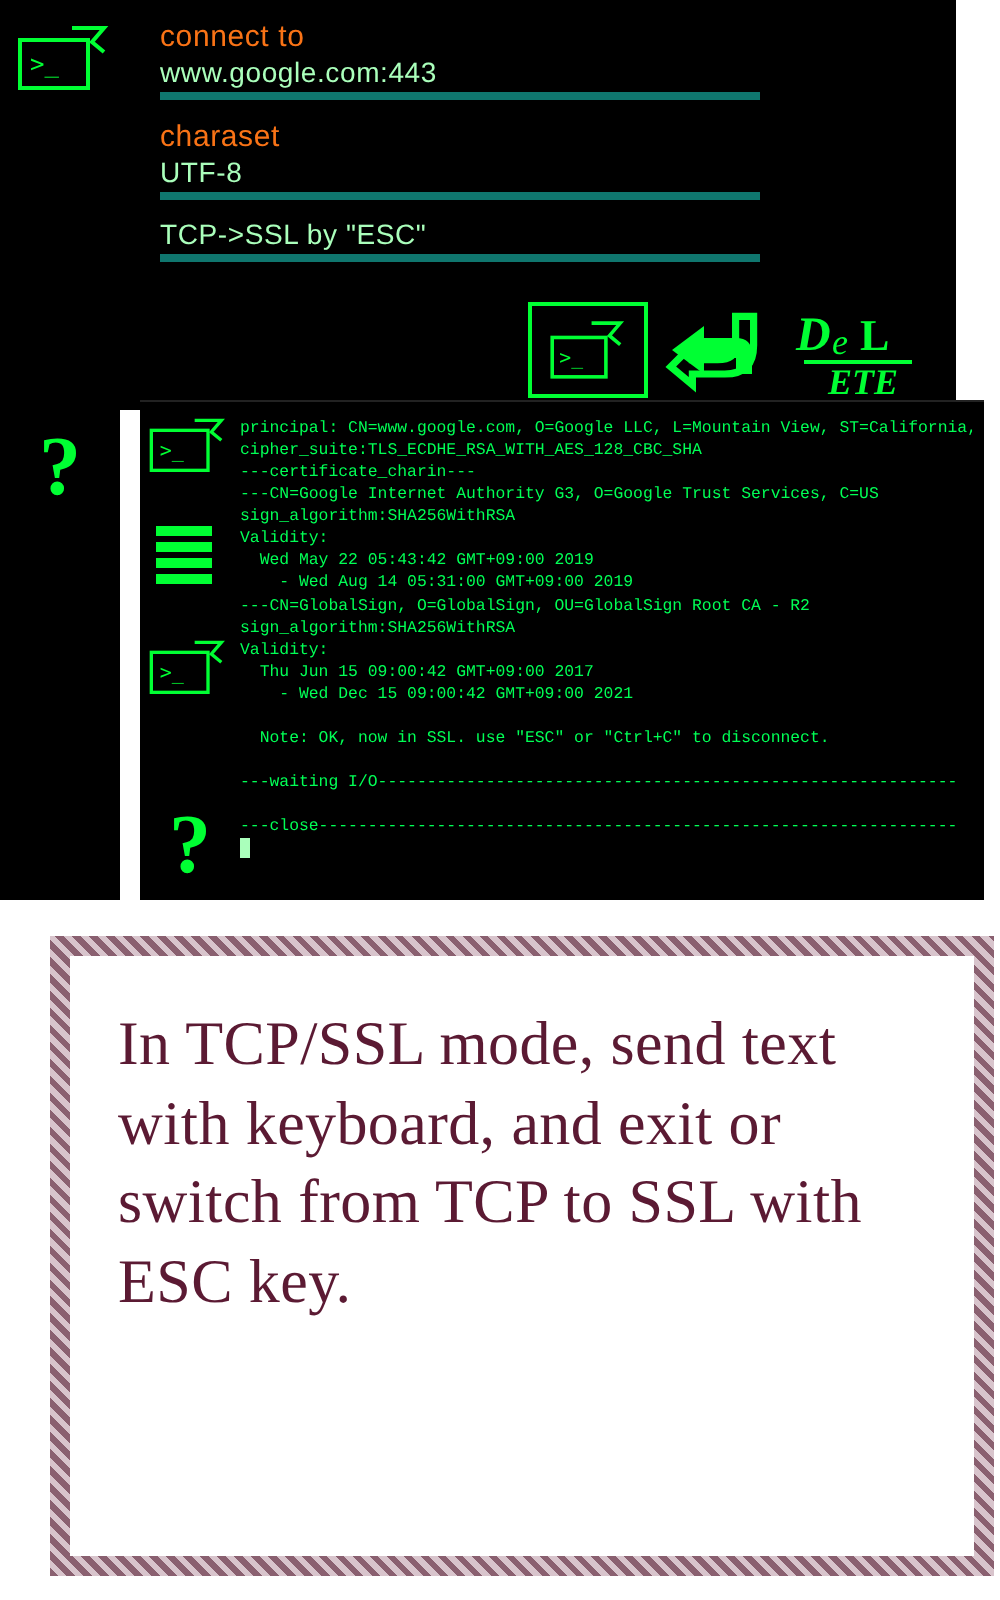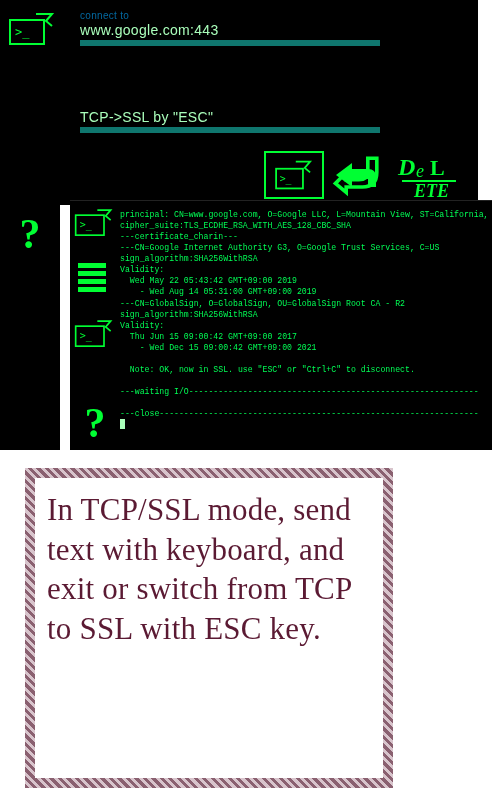--- a/index.html
+++ b/index.html
@@ -20,28 +20,28 @@
     position: absolute;
     width: 48px; height: 38px;
   }
   .term-icon svg { width: 100%; height: 100%; display: block; }
   .field {
     position: absolute;
     left: 80px;
     width: 300px;
   }
   .field-label {
-    color: #0369a1;
-    font-size: 10px;
+    color: #f97316;
+    font-size: 15px;
     letter-spacing: 0.3px;
   }
   .field-value {
     color: #aaffbb;
     font-size: 14px;
-    border-bottom: 6px solid #0f766e;
+    border-bottom: 4px solid #0f766e;
     padding: 1px 0 2px 0;
     letter-spacing: 0.3px;
   }
   .toolbar {
     position: absolute;
     right: 10px;
     bottom: 6px;
     display: flex;
     gap: 6px;
     align-items: center;
@@ -84,22 +84,22 @@
     font-family: "Courier New", monospace;
     font-size: 8.2px;
     line-height: 1.35;
     color: #00ff55;
     white-space: pre;
     overflow: hidden;
   }
   .note-box {
     position: absolute;
     left: 25px; top: 468px;
-    width: 368px; height: 320px;
-    padding: 22px;
+    width: 472px; height: 320px;
+    padding: 34px;
   }
   .note-box::before {
     content: "";
     position: absolute;
     inset: 0;
     border: 10px solid;
     border-image: repeating-linear-gradient(45deg,#8a6070 0 3px,#d8c4cc 3px 6px) 10;
     pointer-events: none;
   }
   .note-text {
@@ -134,20 +134,24 @@
     <svg viewBox="0 0 48 38">
         <rect x="2" y="12" width="34" height="24" fill="none" stroke="#00ff33" stroke-width="2"></rect>
         <text x="7" y="28" fill="#00ff33" font-size="12" font-family="monospace">&gt;_</text>
         <path d="M28 6 L44 6 L38 13 L44 18" fill="none" stroke="#00ff33" stroke-width="2"></path>
       </svg>
   </div>
 
   <div class="field" style="top:10px">
     <div class="field-label">connect to</div>
     <div class="field-value">www.google.com:443</div>
+  </div>
+  <div class="field" style="top:60px">
+    <div class="field-label">charaset</div>
+    <div class="field-value">UTF-8</div>
   </div>
   <div class="field" style="top:108px">
     <div class="field-value">TCP-&gt;SSL by "ESC"</div>
   </div>
 
   <div class="toolbar">
     <div class="tb-btn" style="border:2px solid #00ff33">
       <svg viewBox="0 0 48 38" width="44" height="34">
           <rect x="4" y="12" width="30" height="22" fill="none" stroke="#00ff33" stroke-width="2"></rect>
           <text x="8" y="27" fill="#00ff33" font-size="11" font-family="monospace">&gt;_</text>

